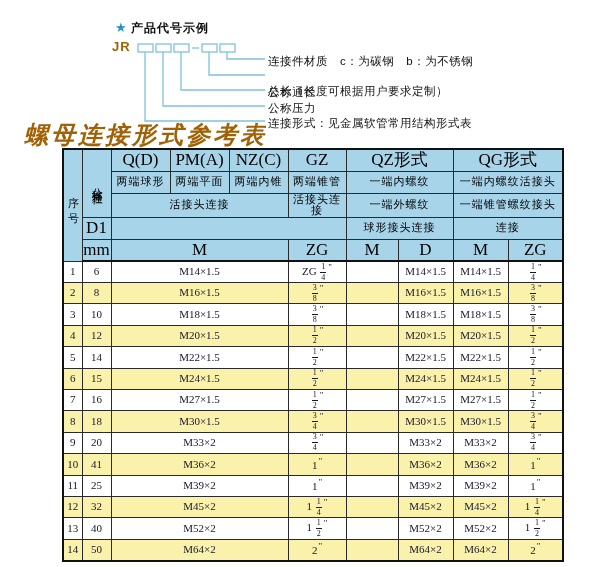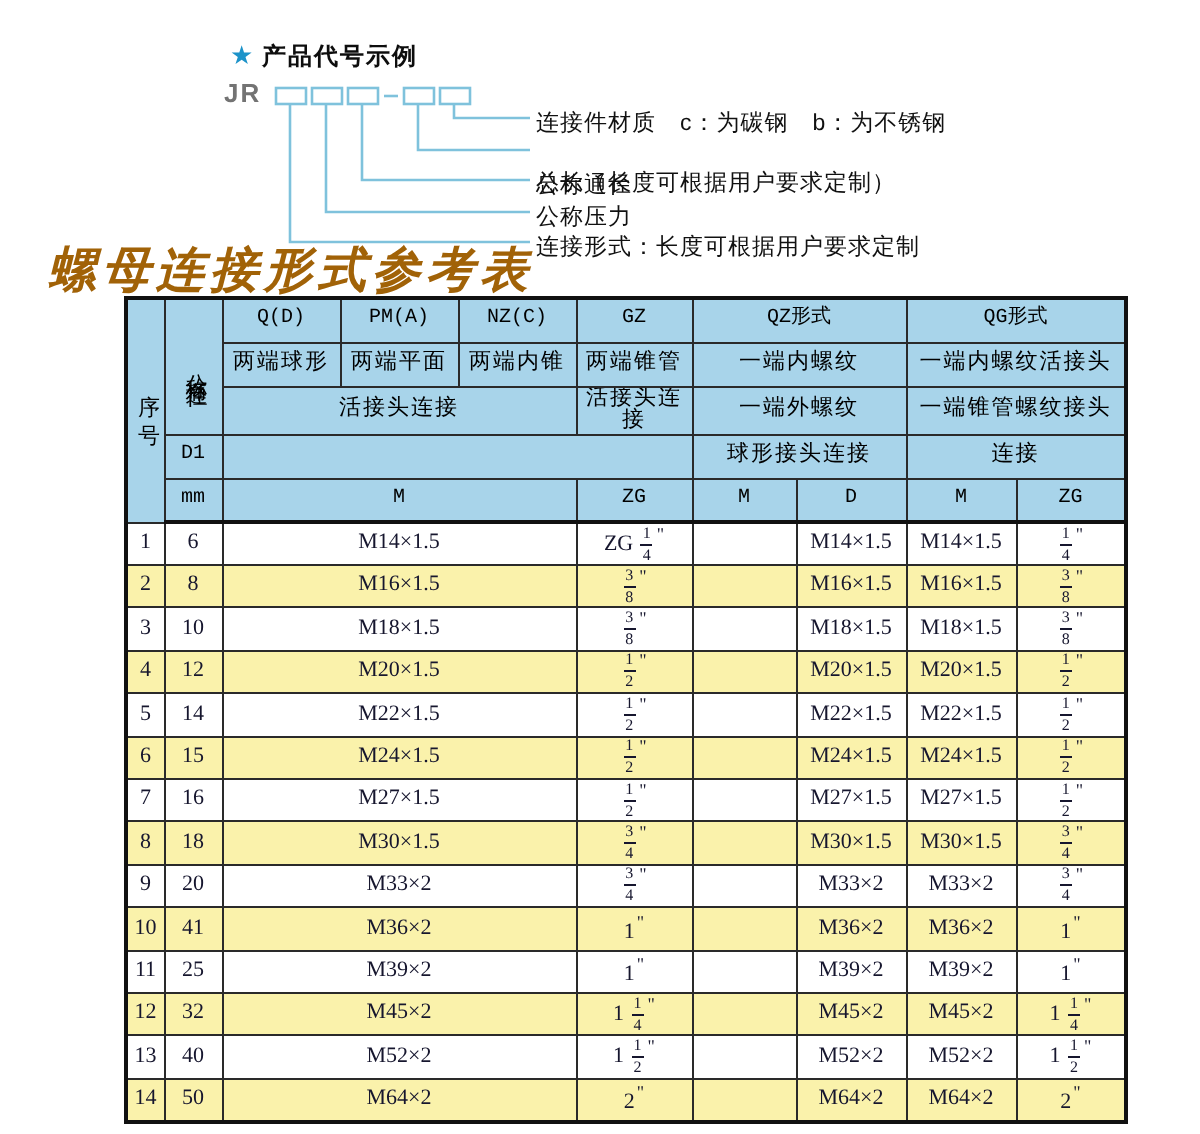--- a/index.html
+++ b/index.html
@@ -3,21 +3,21 @@
 <meta charset="utf-8">
 <style>
   html,body{margin:0;padding:0;background:#fff;}
   body{width:600px;height:567px;position:relative;overflow:hidden;
        font-family:"Liberation Sans",sans-serif;color:#000;}
   .abs{position:absolute;}
 
   
   #diagram-star{left:115px;top:20px;font-size:13px;color:#1d93c9;}
   #diagram-title{left:131px;top:20px;font-size:12px;font-weight:bold;color:#0d0d0d;letter-spacing:1px;}
-  #diagram-prefix{left:112px;top:39px;font-size:13px;font-weight:bold;color:#737373;letter-spacing:1px;}
+  #diagram-prefix{left:112px;top:39px;font-size:13px;font-weight:bold;color:#a16207;letter-spacing:1px;}
   #diagram-svg{left:0;top:0;}
   .diag-label{left:268px;font-size:11.5px;color:#111;white-space:nowrap;letter-spacing:0.5px;}
   .diag-label:nth-of-type(1){top:54px;}
   #dlabel-0{top:54px;} #dlabel-1{top:84px;} #dlabel-2{top:85px;}
   #dlabel-3{top:101px;} #dlabel-4{top:116px;}
 
   
   #table-title{left:24px;top:119px;font-size:24px;font-weight:bold;font-style:italic;
     font-family:"Liberation Serif",serif;letter-spacing:3px;color:#a16207;}
 
@@ -27,21 +27,21 @@
         font-family:"Liberation Serif",serif;}
   td,th{border:1px solid #2a2a2a;padding:0;text-align:center;vertical-align:middle;
         font-weight:normal;font-size:11px;color:#16162e;overflow:hidden;
         line-height:1.05;}
   table{border:2px solid #111;}
   thead td{background:#a8d4ea;color:#000;}
   thead tr{height:22px;}
   tr.h-units td{border-bottom:2px solid #111;}
   tbody tr{height:21.4px;background:#fff;}
   tbody tr.alt{background:#faf2ab;}
-  .code{font-family:Liberation Mono, monospace;font-size:10px;}
+  .code{font-family:Liberation Serif, serif;font-size:17px;}
   .cjk{font-size:11px;letter-spacing:1px;}
   .v-text{writing-mode:vertical-rl;text-orientation:upright;letter-spacing:2px;
           font-size:11px;margin:0 auto;}
   .v-wide{letter-spacing:16px;}
   
   .fr{display:inline-block;vertical-align:-5px;text-align:center;line-height:1;margin:0 1px;}
   .fn{display:block;font-size:8px;border-bottom:1px solid #16162e;padding:0 1px 1px;}
   .fd{display:block;font-size:8px;padding-top:1px;}
   .inch{font-size:9px;vertical-align:5px;margin-left:1px;}
 </style>
@@ -65,21 +65,21 @@
     <polyline points="181,52 181,90 265,90"></polyline>
     <polyline points="163,52 163,106 265,106"></polyline>
     <polyline points="145,52 145,121 265,121"></polyline>
   </g>
 </svg>
 
 <div class="abs diag-label" id="dlabel-0">连接件材质　c：为碳钢　b：为不锈钢</div>
 <div class="abs diag-label" id="dlabel-1">总长（长度可根据用户要求定制）</div>
 <div class="abs diag-label" id="dlabel-2">公称通径</div>
 <div class="abs diag-label" id="dlabel-3">公称压力</div>
-<div class="abs diag-label" id="dlabel-4">连接形式：长度可根据用户要求定制</div>
+<div class="abs diag-label" id="dlabel-4">连接形式：见金属软管常用结构形式表</div>
 
 <div class="abs" id="table-title">螺母连接形式参考表</div>
 
 <table>
   <colgroup>
     <col style="width:19px">
       <col style="width:29px">
     <col style="width:59px">
       <col style="width:59px">
       <col style="width:59px">

